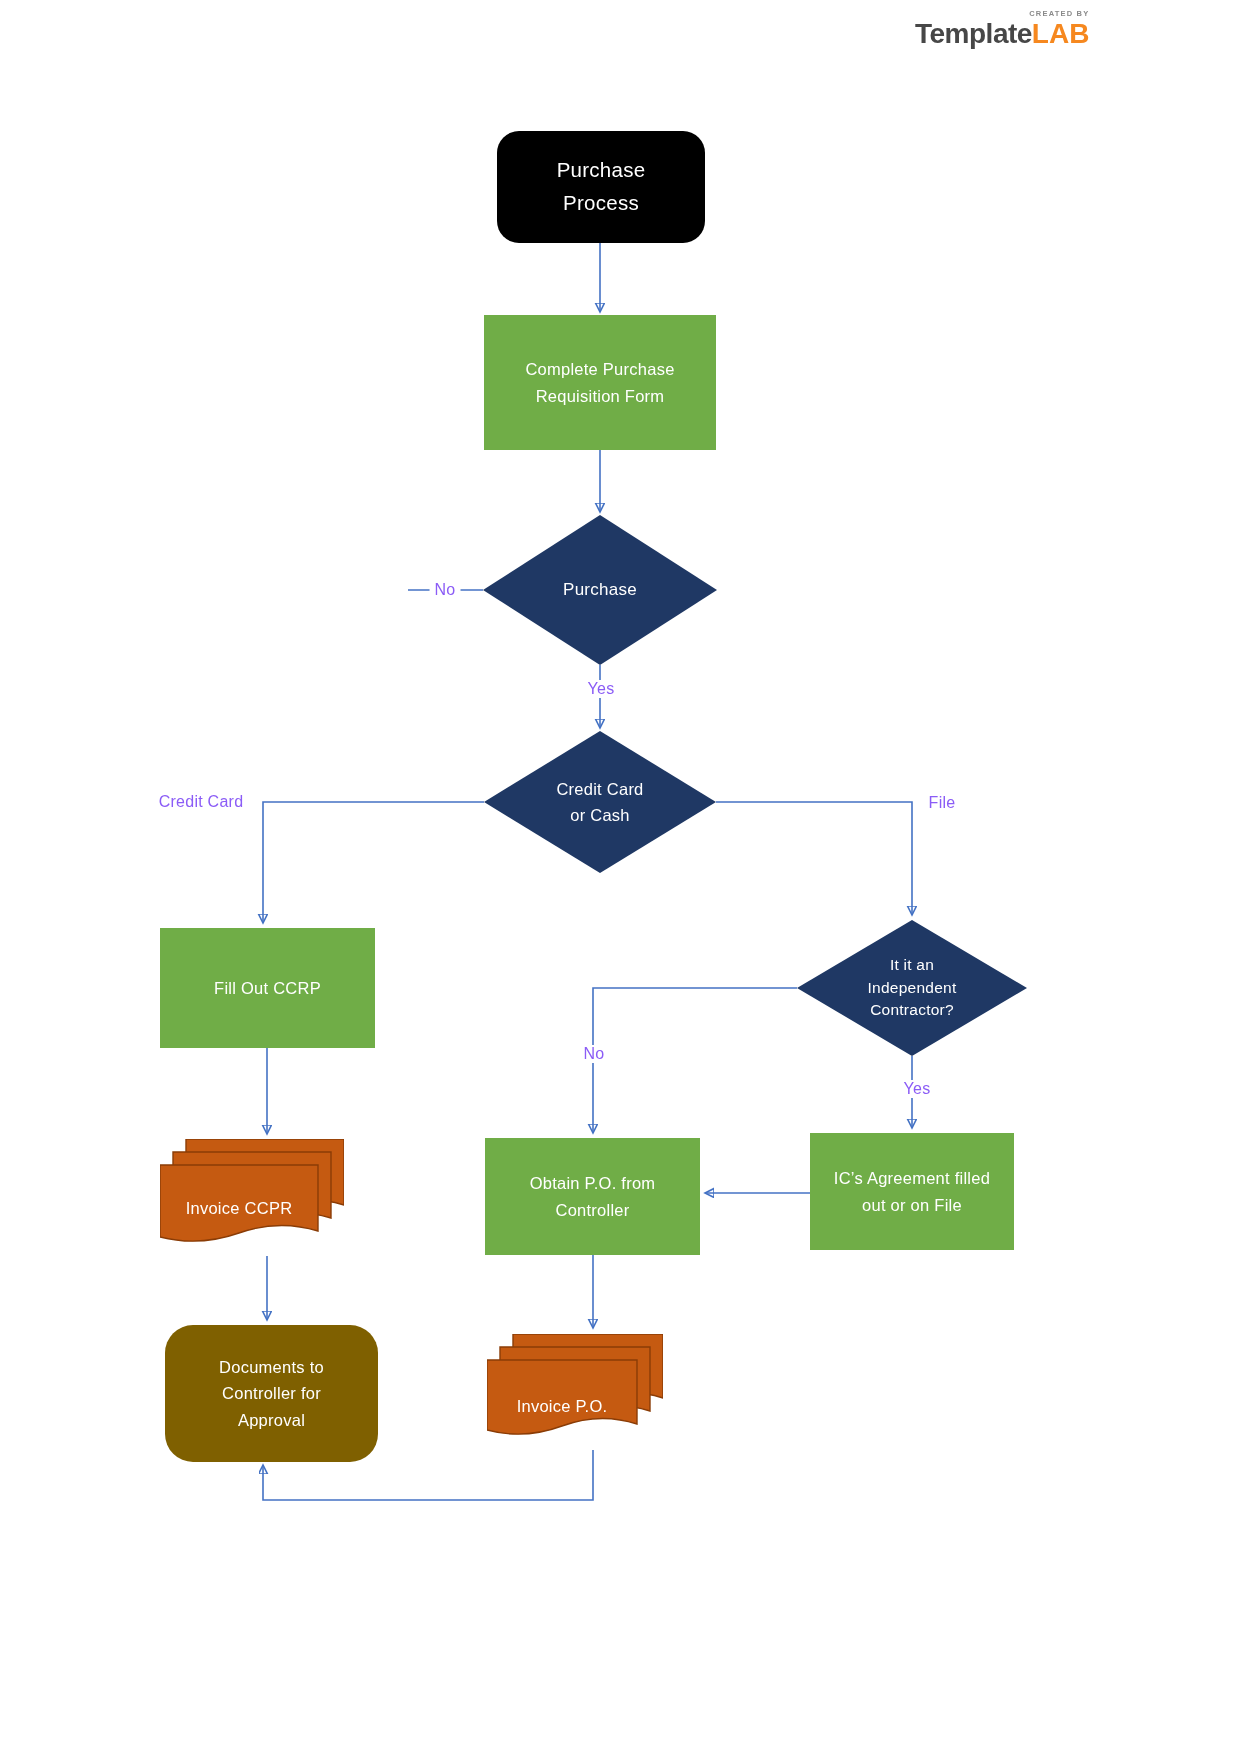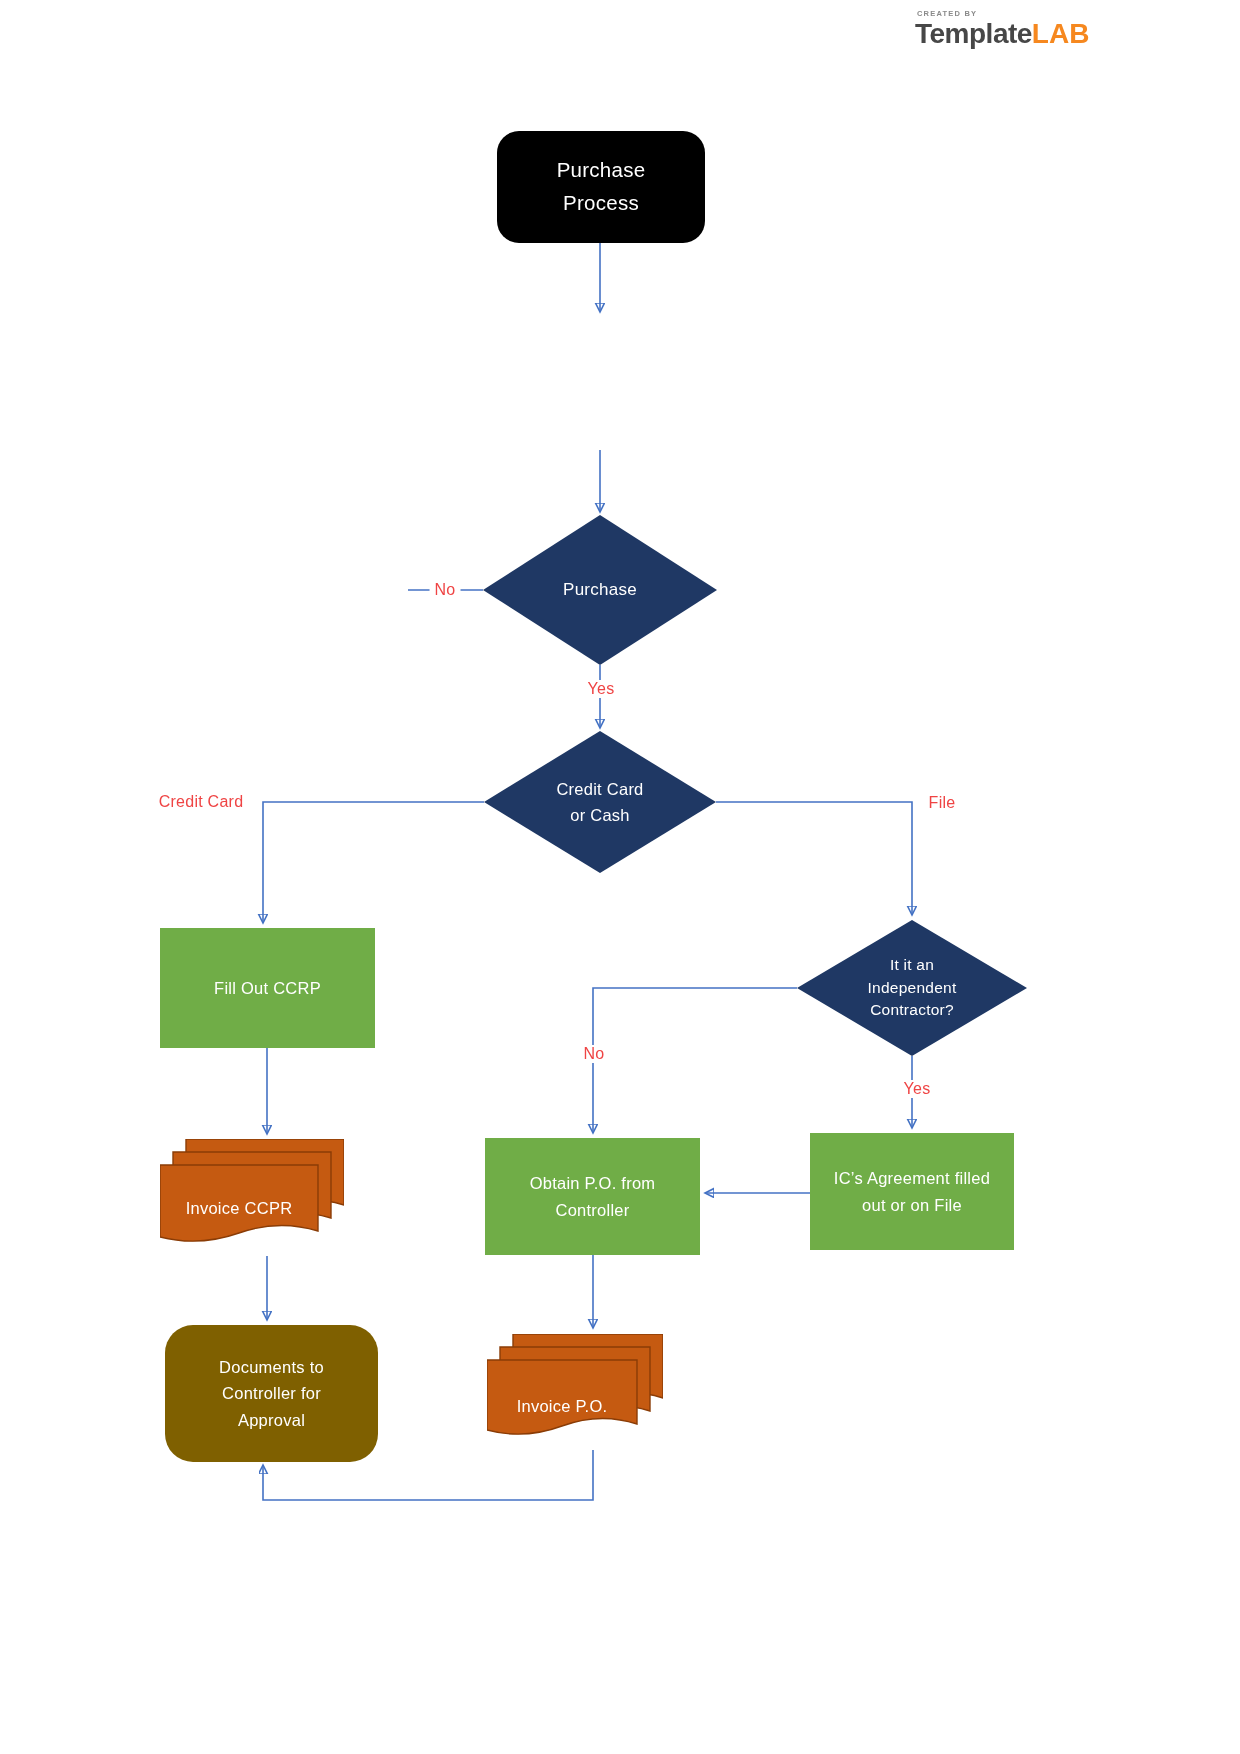--- a/index.html
+++ b/index.html
@@ -5,21 +5,21 @@
   * { margin:0; padding:0; box-sizing:border-box; }
   html,body { background:#ffffff; }
   body { font-family:"Liberation Sans", sans-serif; }
   .canvas { position:relative; width:1240px; height:1754px; margin:0 auto; background:#ffffff; overflow:hidden; }
 
   
   .title { position:absolute; top:62px; left:0; width:1240px; padding-right:132px; text-align:center; font-size:40px; letter-spacing:0.5px; white-space:nowrap; }
   .title .t1 { color:#3E6DA6; font-weight:700; }
   .title .t2 { color:#E8872E; font-weight:400; }
   .logo { position:absolute; top:10px; left:915px; line-height:1; }
-  .logo .created-by { display:block; font-size:7.5px; font-weight:700; letter-spacing:1.2px; color:#8a8a8a; margin:0 0 2px 2px; }
+  .logo .created-by { display:block; font-size:7.5px; font-weight:700; letter-spacing:1.2px; color:#8a8a8a; margin:0 0 2px 2px;text-align:right; }
   .logo .name { font-size:28px; white-space:nowrap; }
   .logo .lg1 { color:#474747; font-weight:600; letter-spacing:-0.5px; }
   .logo .lg2 { color:#F6881F; font-weight:700; }
 
   
   .connectors { position:absolute; left:0; top:0; z-index:1; }
   .connectors path { stroke:#4472C4; stroke-width:1.6; fill:none; }
 
   
   .node { position:absolute; z-index:2; display:flex; align-items:center; justify-content:center; text-align:center; color:#ffffff; }
@@ -42,21 +42,21 @@
   .doc svg { position:absolute; left:0; top:0; display:block; }
   .doc .doc-lbl { position:absolute; display:flex; align-items:center; justify-content:center; text-align:center; color:#ffffff; }
   .purchase-req { left:193px; top:537px; width:214px; height:118px; }
   .purchase-req .doc-lbl { left:0; top:0; width:214px; height:104px; font-size:16.5px; }
   .stack-ccpr { left:160px; top:1139px; width:184px; height:116px; }
   .stack-ccpr .doc-lbl { left:0; top:34px; width:158px; height:70px; font-size:16.5px; }
   .stack-po { left:487px; top:1334px; width:176px; height:114px; }
   .stack-po .doc-lbl { left:0; top:40px; width:150px; height:64px; font-size:16.5px; }
 
   
-  .edge-label { position:absolute; z-index:3; transform:translate(-50%,-50%); background:#ffffff; padding:0 5px; font-size:16px; color:#ef4444; letter-spacing:0.25px; white-space:nowrap; }
+  .edge-label { position:absolute; z-index:3; transform:translate(-50%,-50%); background:#ffffff; padding:0 5px; font-size:16px; color:#8b5cf6; letter-spacing:0.25px; white-space:nowrap; }
 </style>
 </head>
 <body>
 
 <div class="canvas">
 
   <div class="logo">
     <span class="created-by">CREATED BY</span>
     <span class="name"><span class="lg1">Template</span><span class="lg2">LAB</span></span>
   </div>
@@ -81,20 +81,24 @@
     <path d="M267 1256 V1319" marker-end="url(#arrow)"></path>
     <path d="M593 1255 V1327" marker-end="url(#arrow)"></path>
     <path d="M593 1450 V1500 H263 V1466" marker-end="url(#arrow)"></path>
   </svg>
 
   <div class="node start">
     <span class="lbl">Purchase
 Process</span>
   </div>
 
+  <div class="node complete-form">
+    <span class="lbl">Complete Purchase
+Requisition Form</span>
+  </div>
 
   <div class="node diamond approved">
     <span class="lbl">Purchase</span>
   </div>
 
 
   <div class="node diamond cc-cash">
     <span class="lbl">Credit Card
 or Cash</span>
   </div>

